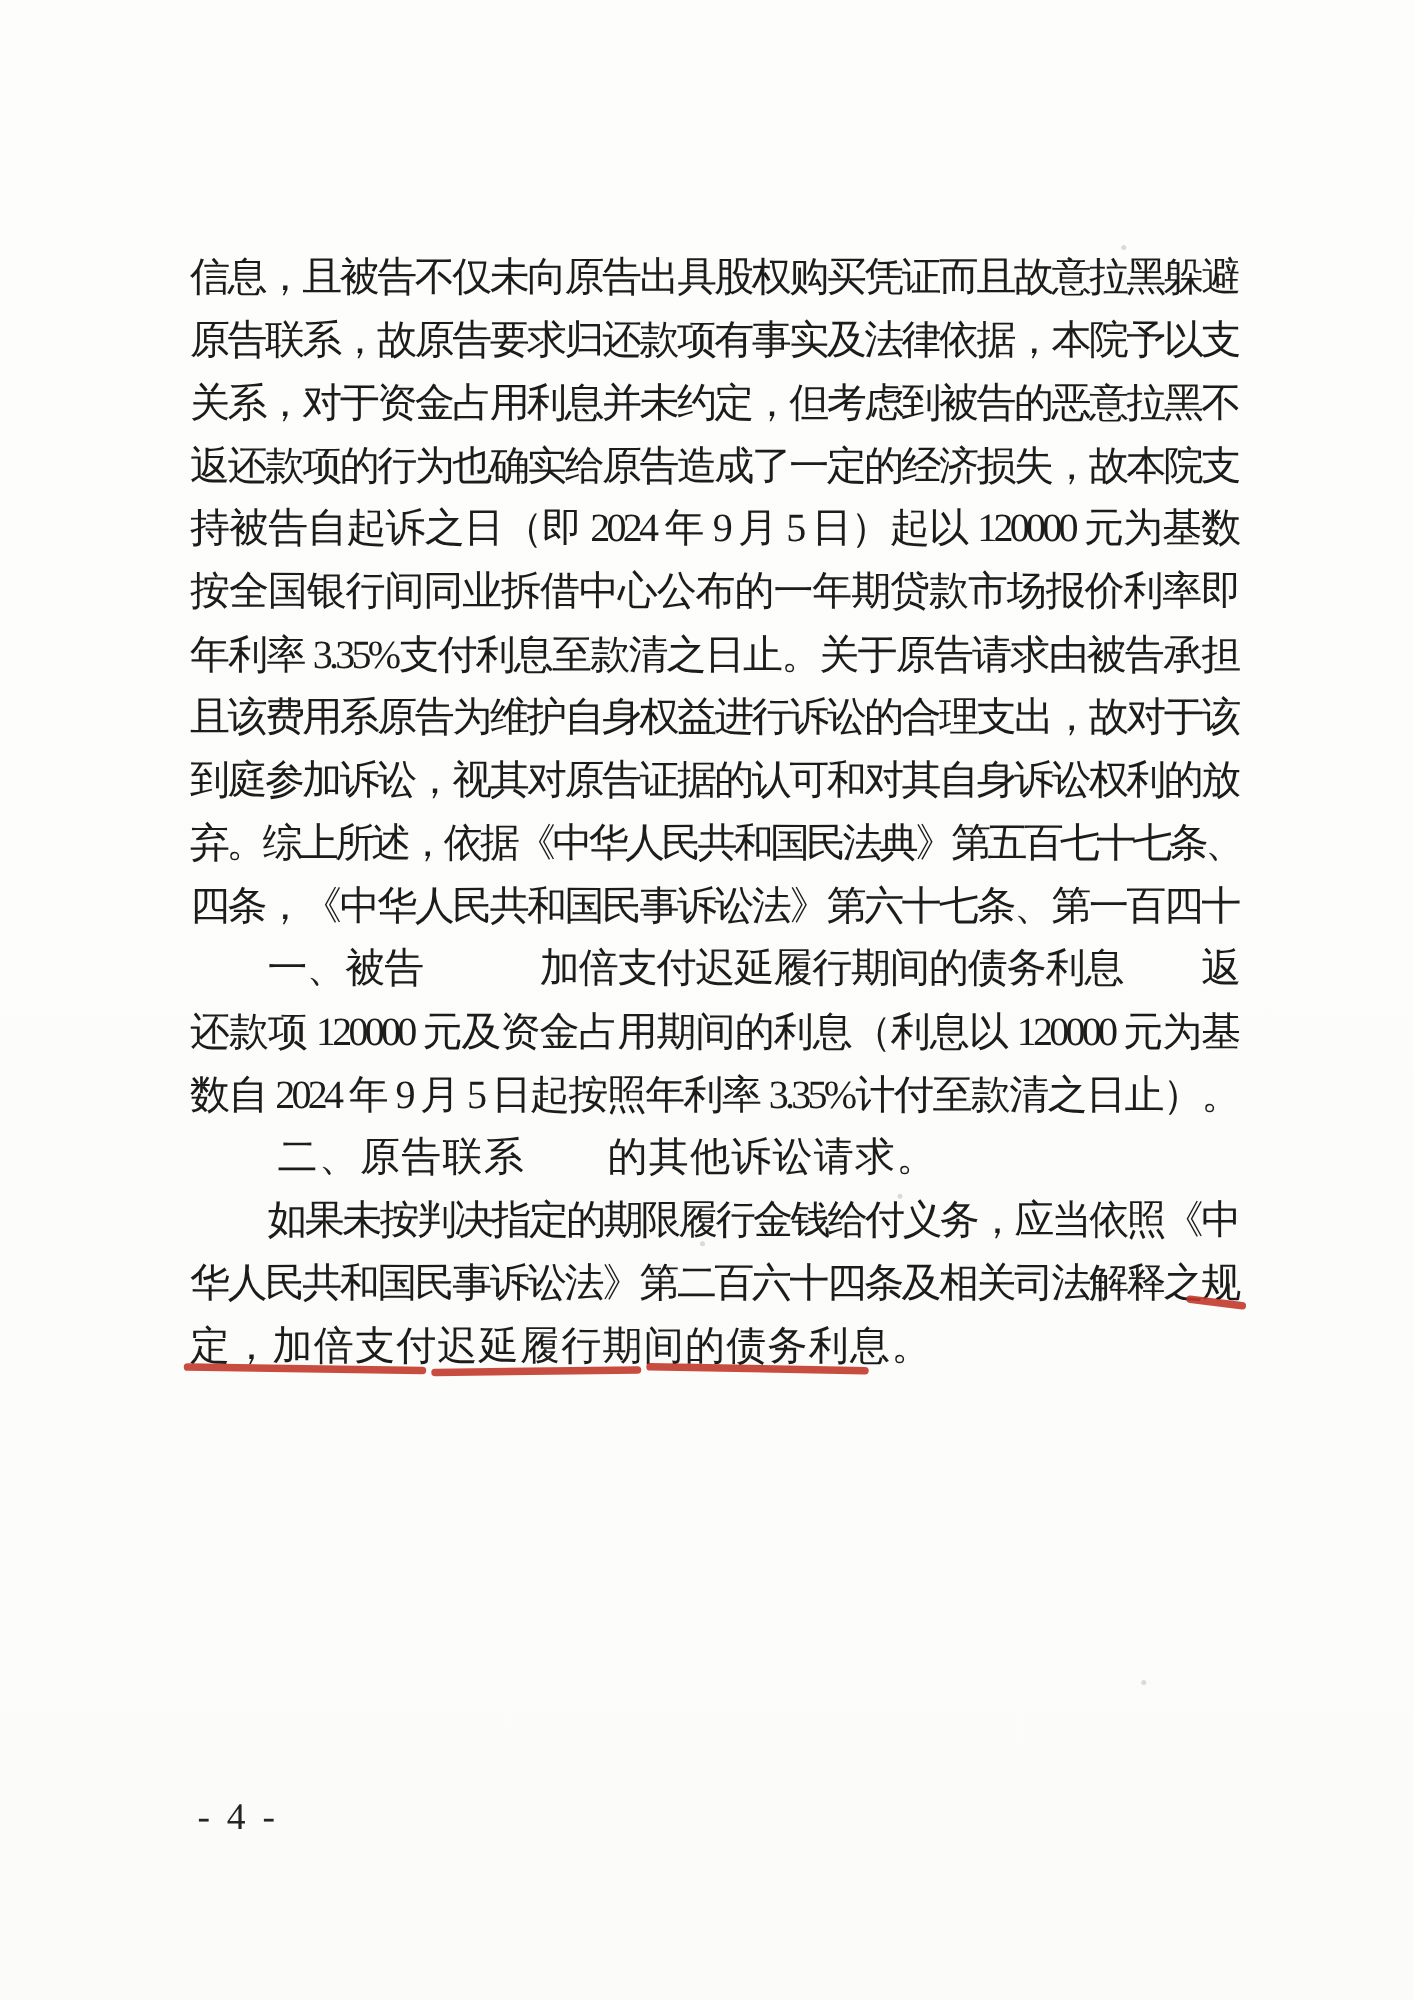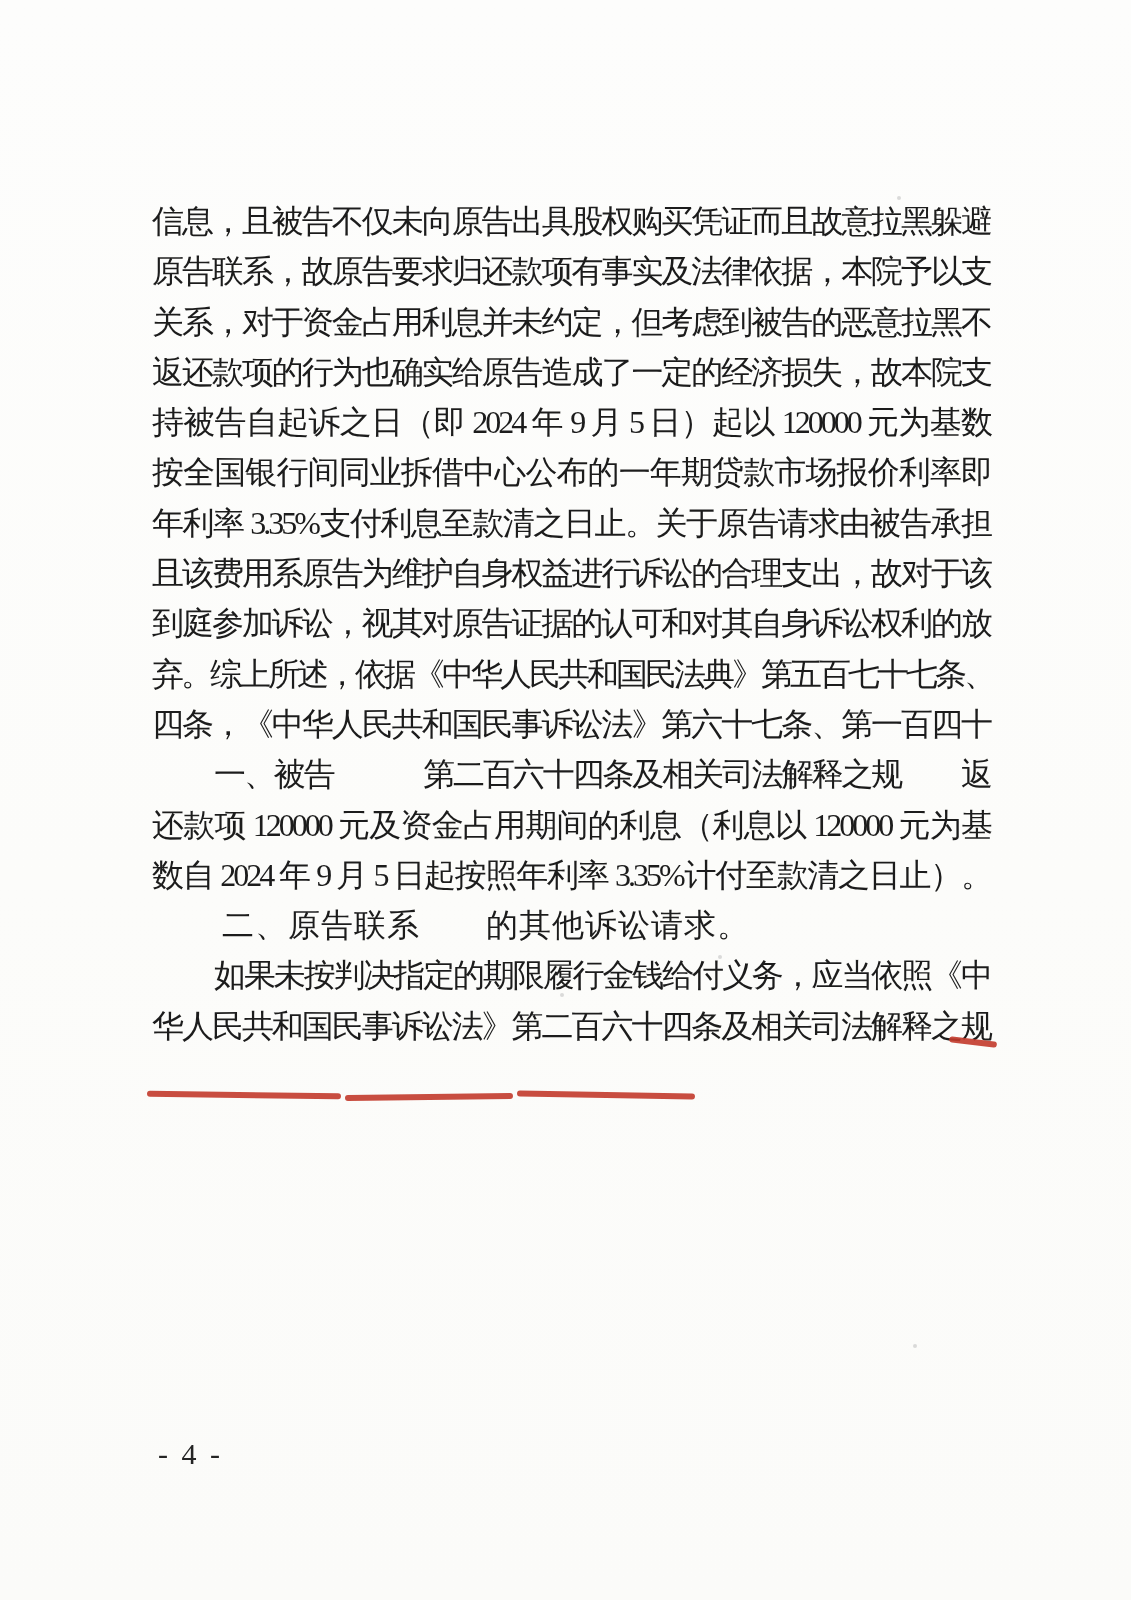--- a/index.html
+++ b/index.html
@@ -46,26 +46,27 @@
     <div class="line">原告联系，故原告要求归还款项有事实及法律依据，本院予以支</div>
     <div class="line">关系，对于资金占用利息并未约定，但考虑到被告的恶意拉黑不</div>
     <div class="line">返还款项的行为也确实给原告造成了一定的经济损失，故本院支</div>
     <div class="line">持被告自起诉之日（即 2024 年 9 月 5 日）起以 120000 元为基数</div>
     <div class="line">按全国银行间同业拆借中心公布的一年期贷款市场报价利率即</div>
     <div class="line">年利率 3.35%支付利息至款清之日止。关于原告请求由被告承担</div>
     <div class="line">且该费用系原告为维护自身权益进行诉讼的合理支出，故对于该</div>
     <div class="line">到庭参加诉讼，视其对原告证据的认可和对其自身诉讼权利的放</div>
     <div class="line">弃。综上所述，依据《中华人民共和国民法典》第五百七十七条、</div>
     <div class="line">四条，《中华人民共和国民事诉讼法》第六十七条、第一百四十</div>
-    <div class="line i1">一、被告　　　第二百六十四条及相关司法解释之规　　返</div>
+    <div class="line i1">一、被告　　　加倍支付迟延履行期间的债务利息　　返</div>
     <div class="line">还款项 120000 元及资金占用期间的利息（利息以 120000 元为基</div>
     <div class="line">数自 2024 年 9 月 5 日起按照年利率 3.35%计付至款清之日止）。</div>
     <div class="line plain i2">二、原告联系　　的其他诉讼请求。</div>
     <div class="line i1">如果未按判决指定的期限履行金钱给付义务，应当依照《中</div>
     <div class="line">华人民共和国民事诉讼法》第二百六十四条及相关司法解释之规</div>
+    <div class="line plain">定，加倍支付迟延履行期间的债务利息。</div>
   </div>
 
   <div class="redline" style="left:949px;top:1039px;width:48px;background:#c23a2b;transform:rotate(7deg);"></div>
   <div class="redline" style="left:147px;top:1092px;width:194px;background:#c23a2b;transform:rotate(0.8deg);"></div>
   <div class="redline" style="left:345px;top:1094px;width:168px;background:#c23a2b;transform:rotate(-0.7deg);"></div>
   <div class="redline" style="left:517px;top:1092px;width:178px;background:#c23a2b;transform:rotate(1deg);"></div>
 
   <div class="speck" style="left:897px;top:196px;"></div>
   <div class="speck" style="left:718px;top:955px;"></div>
   <div class="speck" style="left:560px;top:993px;"></div>

